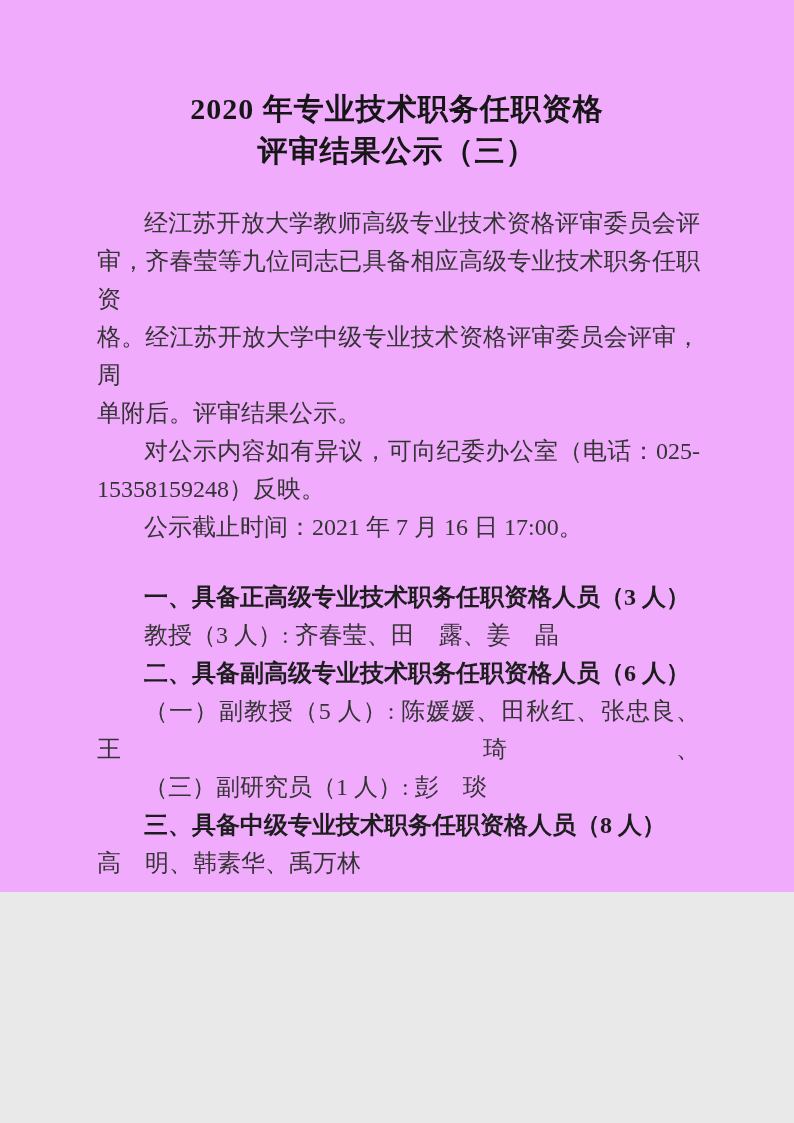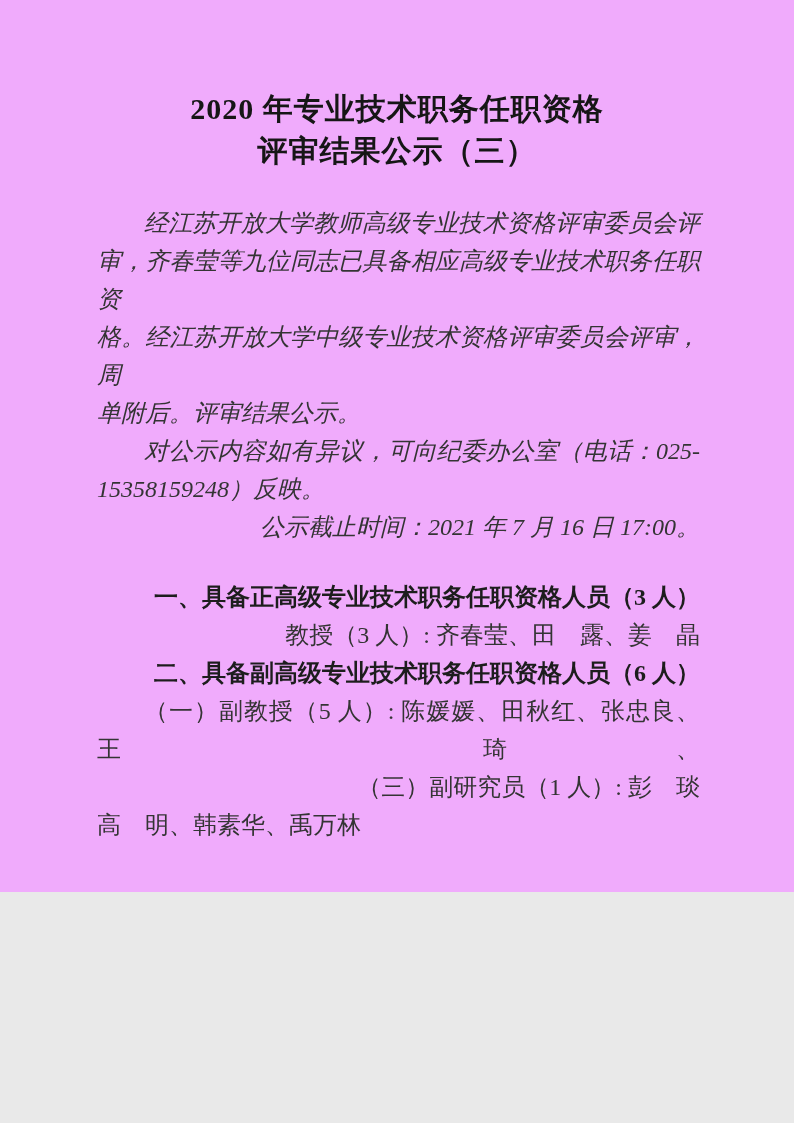--- a/index.html
+++ b/index.html
@@ -19,29 +19,28 @@
   }
   .title-line{
     font-size:30px;
     line-height:42px;
     font-weight:bold;
     color:#161616;
     letter-spacing:1px;
   }
   .body-block{
     margin:32px 94px 0 97px;
-    font-style:italic;
   }
   .ln{
     font-size:24px;
     line-height:38px;
     white-space:nowrap;
     color:#343434;
   }
-  .ind{ text-indent:47px;text-align:right; }
+  .ind{ text-indent:47px; }
   .just{
     white-space:normal;
     text-align:justify;
     text-align-last:justify;
   }
   .sections-block{
     margin:0 94px 0 97px;
     padding-top:32px;
   }
   .heading{
@@ -83,20 +82,21 @@
   </div>
 
   <div class="sections-block">
     <div class="ln ind heading">一、具备正高级专业技术职务任职资格人员（3 人）</div>
     <div class="ln ind">教授（3 人）: 齐春莹、田　露、姜　晶</div>
 
     <div class="ln ind heading">二、具备副高级专业技术职务任职资格人员（6 人）</div>
     <div class="ln ind just">（一）副教授（5 人）: 陈媛媛、田秋红、张忠良、王　琦、</div>
     <div class="ln ind">（三）副研究员（1 人）: 彭　琰</div>
 
+    <div class="ln ind heading">三、具备中级专业技术职务任职资格人员（8 人）</div>
     <div class="ln">高　明、韩素华、禹万林</div>
   </div>
 
   <svg class="stamp" viewBox="0 0 200 200">
     <circle cx="100" cy="100" r="71" fill="none" stroke-width="4" stroke="#dd5a52"></circle>
     <polygon points="100,69 106.5,87.1 125.7,87.7 110.5,99.4 115.9,117.8 100,107 84.1,117.8 89.5,99.4 74.3,87.7 93.5,87.1" fill="#dd5a52"></polygon>
     <path id="sealArc" d="M 55.8 131 A 54 54 0 1 1 144.2 131" fill="none"></path>
     <text font-size="25" letter-spacing="9" text-anchor="middle" fill="#dd5a52">
       <textPath href="#sealArc" startOffset="50%">江苏开放大学</textPath>
     </text>

